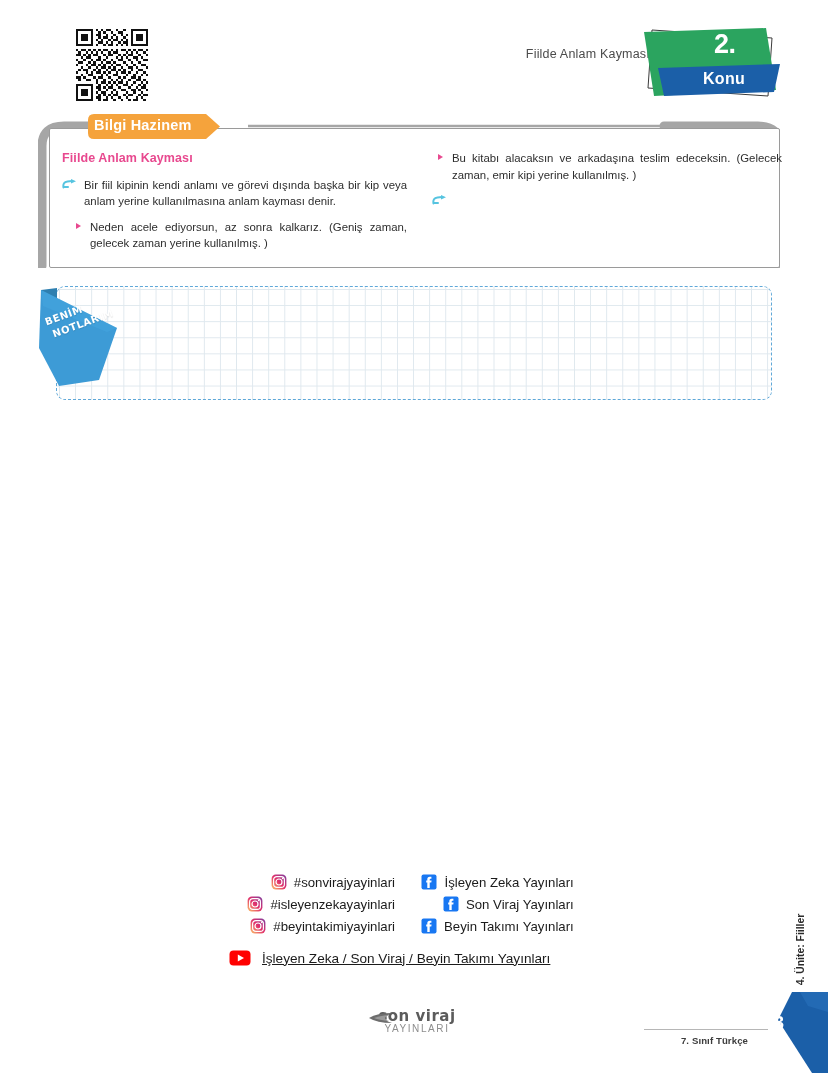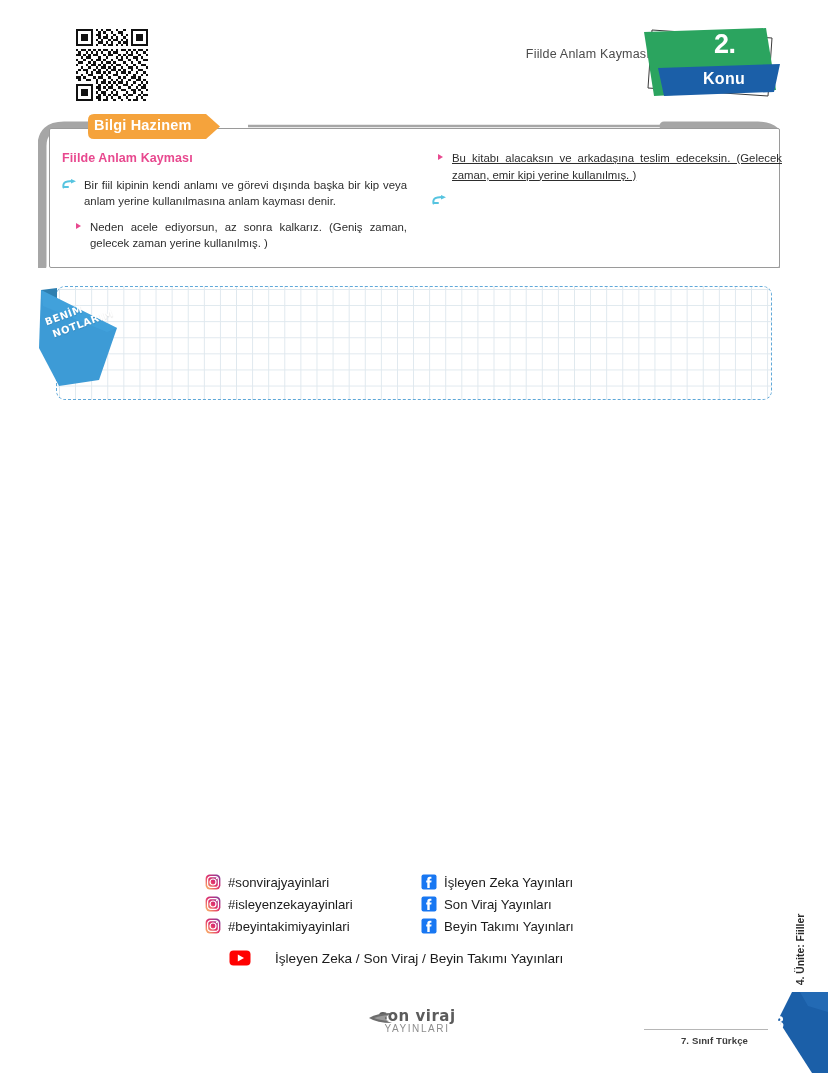--- a/index.html
+++ b/index.html
@@ -146,21 +146,21 @@
   }
   .arrow-ico svg { display: block; }
 
   .example-row {
     position: relative;
     padding-left: 14px;
     margin-left: 14px;
     text-align: justify;
     color: #2d2d2d;
   }
-  .example-row.noindent { margin-left: 6px; text-decoration: underline; }
+  .example-row.noindent { margin-left: 6px; }
   .tri-ico {
     position: absolute;
     left: 0;
     top: 4px;
     width: 0; height: 0;
     border-left: 5px solid #e8498f;
     border-top: 3.6px solid transparent;
     border-bottom: 3.6px solid transparent;
   }
 
@@ -210,42 +210,43 @@
   .notes-tag-text .l2 { padding-left: 3px; }
 
   
   .social {
     position: absolute;
     left: 205px;
     top: 874px;
     width: 420px;
   }
   .social-cols { display: flex; gap: 26px; }
-  .social-col { display: flex; flex-direction: column; gap: 6px; }
+  .social-col { display: flex; flex-direction: column; gap: 6px; align-items: flex-end; }
   .social-col.insta { width: 190px; }
   .social-row {
     display: flex;
     align-items: center;
     gap: 7px;
     font-size: 13.2px;
     color: #1b1b1b;
     white-space: nowrap;
   }
   .ico-sq { width: 16px; height: 16px; flex: 0 0 16px; }
   .ico-sq svg { display: block; }
 
   .yt-row {
     display: flex;
     align-items: center;
-    gap: 24px;
+    gap: 11px;
     margin-top: 16px;
     margin-left: 24px;
     font-size: 13.6px;
     color: #1b1b1b;
     white-space: nowrap;
+    text-decoration: underline;
   }
   .yt-ico { width: 22px; height: 16px; flex: 0 0 22px; }
   .yt-ico svg { display: block; }
 
   
   .logo {
     position: absolute;
     left: 365px;
     top: 1008px;
     width: 104px;

